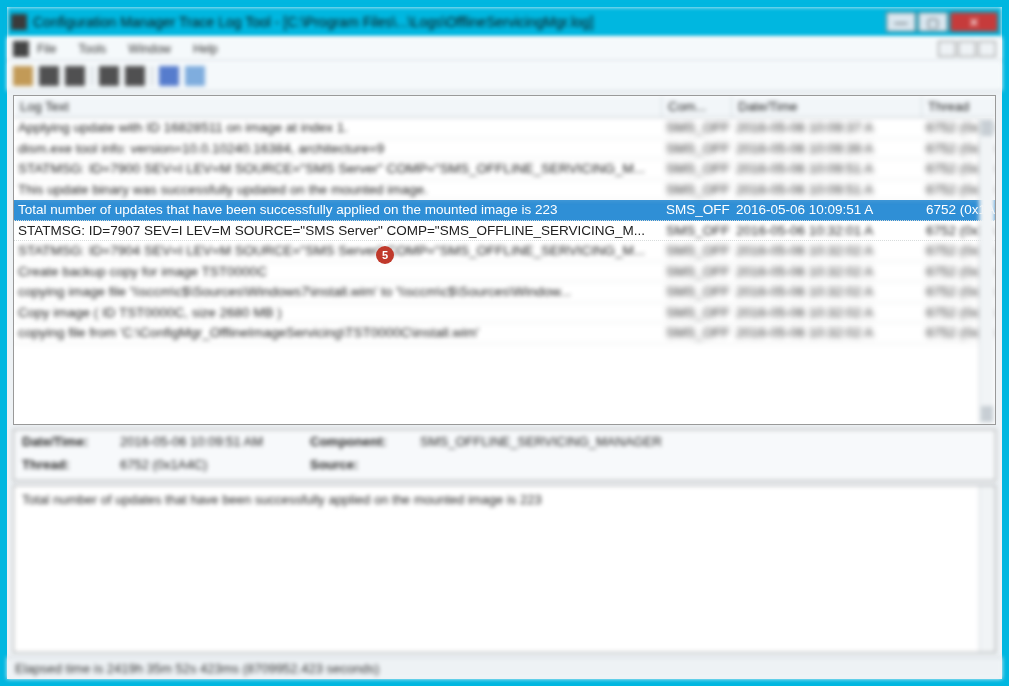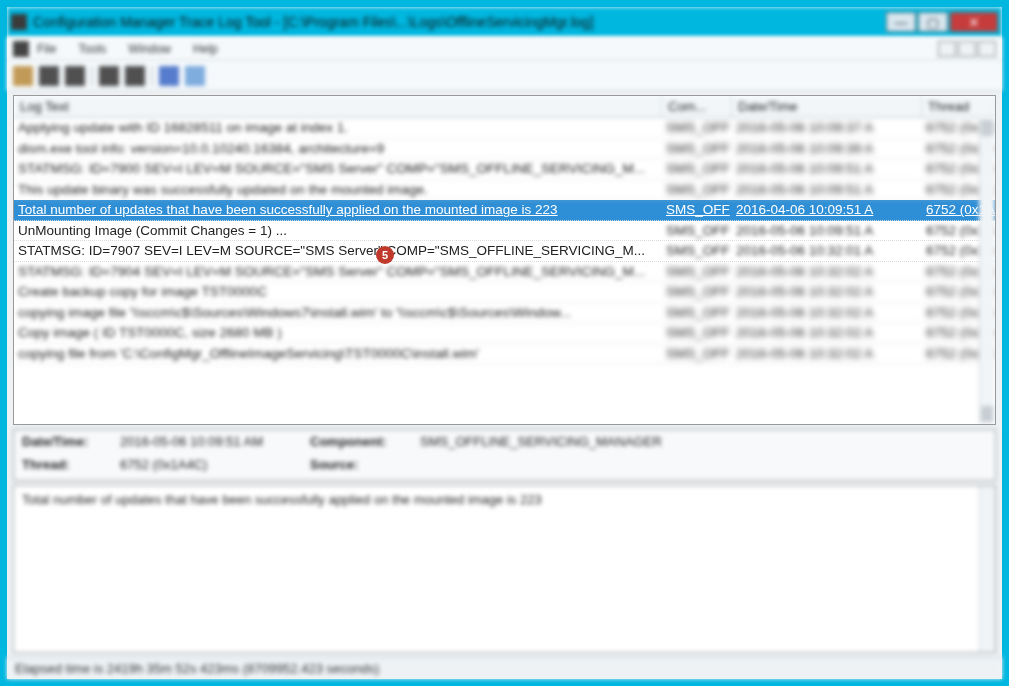--- a/index.html
+++ b/index.html
@@ -30,21 +30,21 @@
   .col.thread { flex:1;}
   .grid-body { flex:1; overflow:hidden; position:relative;}
   .row { height:20.5px; display:flex; border-bottom:1px dotted #d8dcdc;}
   .row .cell { display:flex; align-items:center; padding:0 4px; white-space:nowrap; overflow:hidden;}
   .cell.logtext { width:648px;}
   .cell.comp { width:70px;}
   .cell.datetime { width:190px;}
   .cell.thread { flex:1;}
   .row.blur { filter: blur(2.2px); color:#1a1a1a;}
   .row.selected { background:#2f8fd6; color:#fff;}
-  .row.selected .cell { color:#fff;text-decoration:underline; }
+  .row.selected .cell { color:#fff; }
   .badge { position:absolute; left:362px; top:128px; width:18px; height:18px; border-radius:50%; background:#c0392b; color:#fff; font-size:11px; font-weight:700; display:flex; align-items:center; justify-content:center;}
   .scrollbar { position:absolute; right:0; top:0; width:16px; height:100%; background:#f1f4f6; border-left:1px solid #d0d7dd; filter:blur(2px);}
   .scroll-thumb { position:absolute; right:2px; top:2px; width:12px; height:16px; background:#c7ced4;}
   .scroll-thumb.bottom { top:auto; bottom:2px;}
   .detail-panel { flex:0 0 52px; border:1px solid #999; background:#f7f9fb; padding:4px 8px; filter:blur(2px); display:grid; grid-template-columns: 88px 180px 100px 1fr; gap:4px 10px; font-size:13px;}
   .detail-panel .lbl { font-weight:700;}
   .message-panel { flex:1; border:1px solid #999; background:#fff; padding:6px 8px; position:relative; filter:blur(2px); font-size:13px;}
   .message-panel .msb { position:absolute; right:0; top:0; width:16px; height:100%; background:#f1f4f6; border-left:1px solid #d0d7dd;}
   .statusbar { height:22px; background:#eef2f5; border-top:1px solid #c7ced4; display:flex; align-items:center; padding:0 8px; filter:blur(2px); font-size:13px; color:#333;}
   .blurred-pkg { filter: blur(2.5px); display:inline-block; margin-right:0px;}
@@ -120,28 +120,22 @@
           </div>
           <div class="row blur">
             <div class="cell logtext">This update binary was successfully updated on the mounted image.</div>
             <div class="cell comp" style="filter: blur(2.2px);">SMS_OFF</div>
             <div class="cell datetime" style="filter: blur(2.2px);">2016-05-06 10:09:51 A</div>
             <div class="cell thread" style="filter: blur(2.2px);">6752 (0x1A4C)</div>
           </div>
           <div class="row selected">
             <div class="cell logtext">Total number of updates that have been successfully applied on the mounted image is 223</div>
             <div class="cell comp">SMS_OFF</div>
-            <div class="cell datetime">2016-04-06 10:09:51 A</div>
+            <div class="cell datetime">2016-05-06 10:09:51 A</div>
             <div class="cell thread">6752 (0x1A4C)</div>
-          </div>
-          <div class="row">
-            <div class="cell logtext">UnMounting Image (Commit Changes = 1) ...</div>
-            <div class="cell comp" style="filter: blur(2.2px);">SMS_OFF</div>
-            <div class="cell datetime" style="filter: blur(2.2px);">2016-05-06 10:09:51 A</div>
-            <div class="cell thread" style="filter: blur(2.2px);">6752 (0x1A4C)</div>
           </div>
           <div class="row">
             <div class="cell logtext">STATMSG: ID=7907 SEV=I LEV=M SOURCE="SMS Server" COMP="SMS_OFFLINE_SERVICING_M...</div>
             <div class="cell comp" style="filter: blur(2.2px);">SMS_OFF</div>
             <div class="cell datetime" style="filter: blur(2.2px);">2016-05-06 10:32:01 A</div>
             <div class="cell thread" style="filter: blur(2.2px);">6752 (0x1A4C)</div>
           </div>
           <div class="row blur">
             <div class="cell logtext">STATMSG: ID=7904 SEV=I LEV=M SOURCE="SMS Server" COMP="SMS_OFFLINE_SERVICING_M...</div>
             <div class="cell comp" style="filter: blur(2.2px);">SMS_OFF</div>

